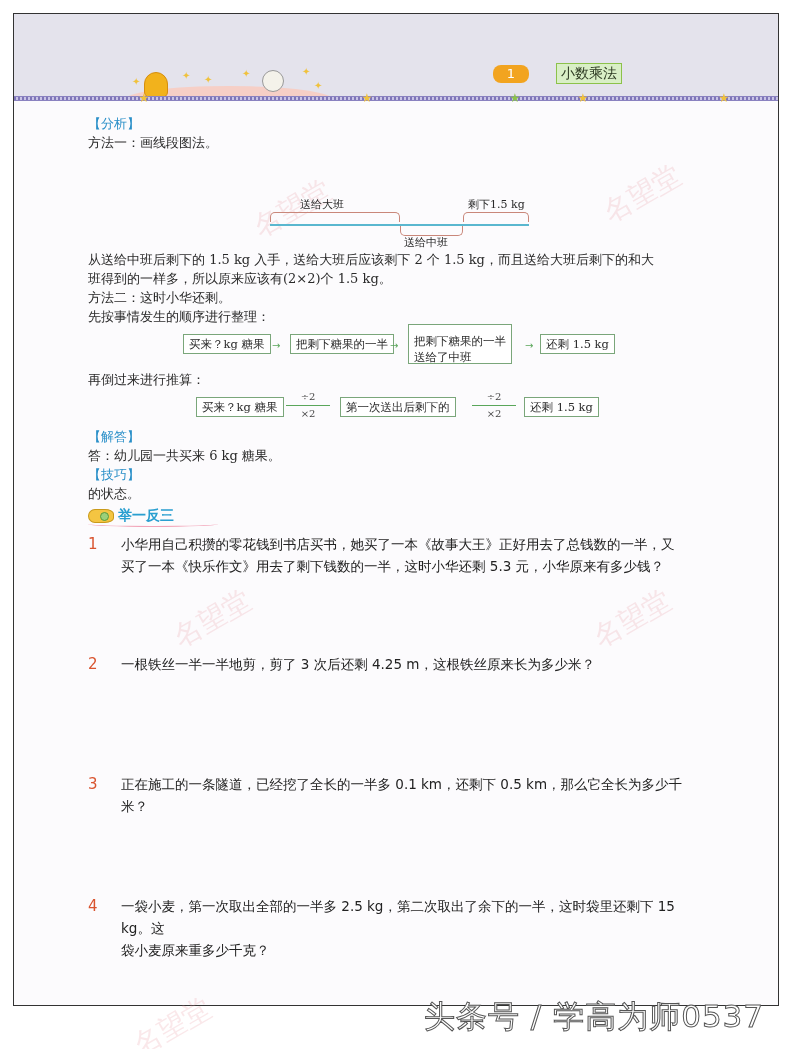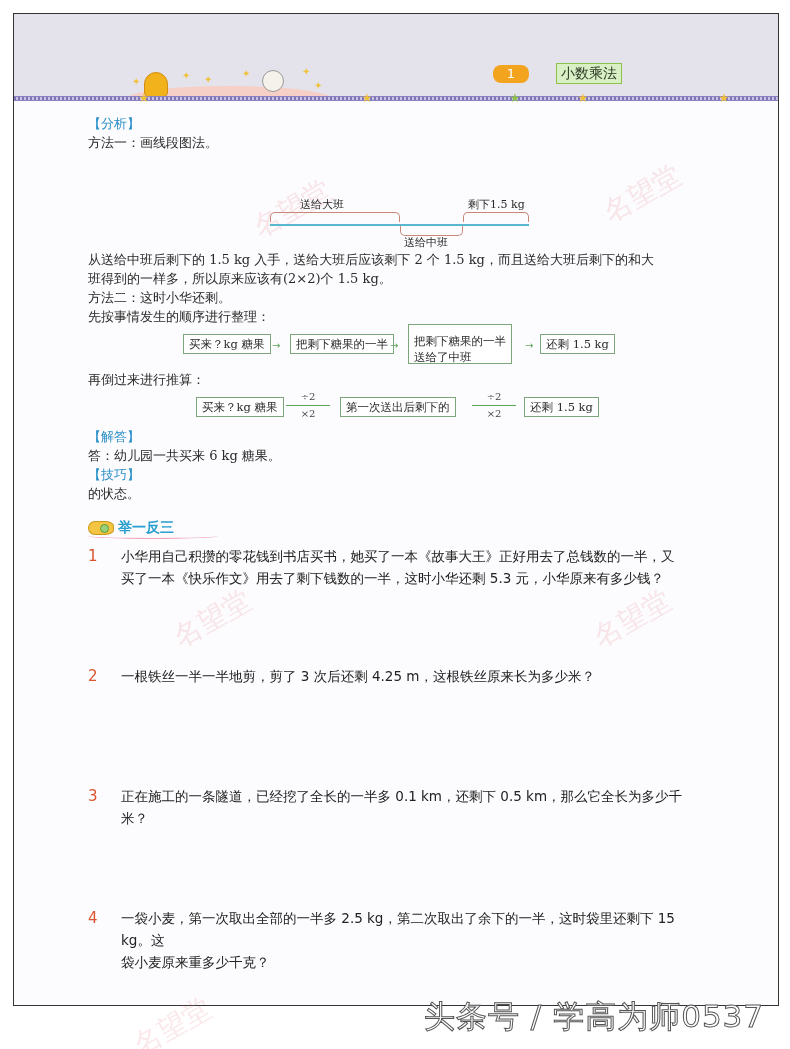--- a/index.html
+++ b/index.html
@@ -56,21 +56,21 @@
   .seg-label { position: absolute; font-size: 11px; line-height: 13px; white-space: nowrap; }
 
   .flow { position: relative; height: 44px; width: 620px; }
   .fbox { position: absolute; border: 1px solid #7aa67a; background: #fff; font-size: 11.5px; line-height: 16px;
     padding: 1px 5px; white-space: nowrap; }
   .farrow { position: absolute; font-size: 10px; color: #5aa65a; font-family: "DejaVu Sans", sans-serif; }
   .biarrow { position: absolute; width: 44px; height: 30px; }
   .biarrow .bar { position: absolute; left: 0; top: 14px; width: 44px; height: 1px; background: #5aa65a; }
   .biarrow .t { position: absolute; left: 0; width: 44px; text-align: center; font-size: 10px; line-height: 12px; color: #444; }
 
-  .jyfs { position: relative; height: 24px; margin-top: 14px; }
+  .jyfs { position: relative; height: 24px; margin-top: 2px; }
   .rocket { position: absolute; left: 0; top: 4px; width: 26px; height: 14px; background: #f4c542; border-radius: 10px 50% 50% 10px; border: 1px solid #c99a1a; }
   .rocket .win { position: absolute; left: 11px; top: 2px; width: 9px; height: 9px; border-radius: 50%; background: #9bd07a; border: 1px solid #5a9a3a; }
   .jyfs-title { position: absolute; left: 30px; top: 1px; font-family: "DejaVu Sans", sans-serif; font-size: 14px; color: #2a9fd0; font-weight: bold; }
   .jyfs-swirl { position: absolute; left: 0; top: 16px; width: 130px; height: 6px; border-bottom: 1px solid #f2a4b8; border-radius: 0 0 50% 50%; }
 
   .q { position: relative; padding-left: 33px; font-size: 13.5px; line-height: 22px; font-family: "DejaVu Sans", sans-serif; color: #222; }
   .qnum { position: absolute; left: 0; top: 0; color: #d9542f; font-size: 15px; font-family: "DejaVu Sans", sans-serif; }
 
   .watermark { position: absolute; color: rgba(230,150,160,0.22); font-family: "DejaVu Sans", sans-serif; font-size: 28px; transform: rotate(-30deg); white-space: nowrap; }
   .footer-wm { position: absolute; left: 424px; top: 996px; font-family: "DejaVu Sans", sans-serif; font-size: 31px; color: #ffffff;

